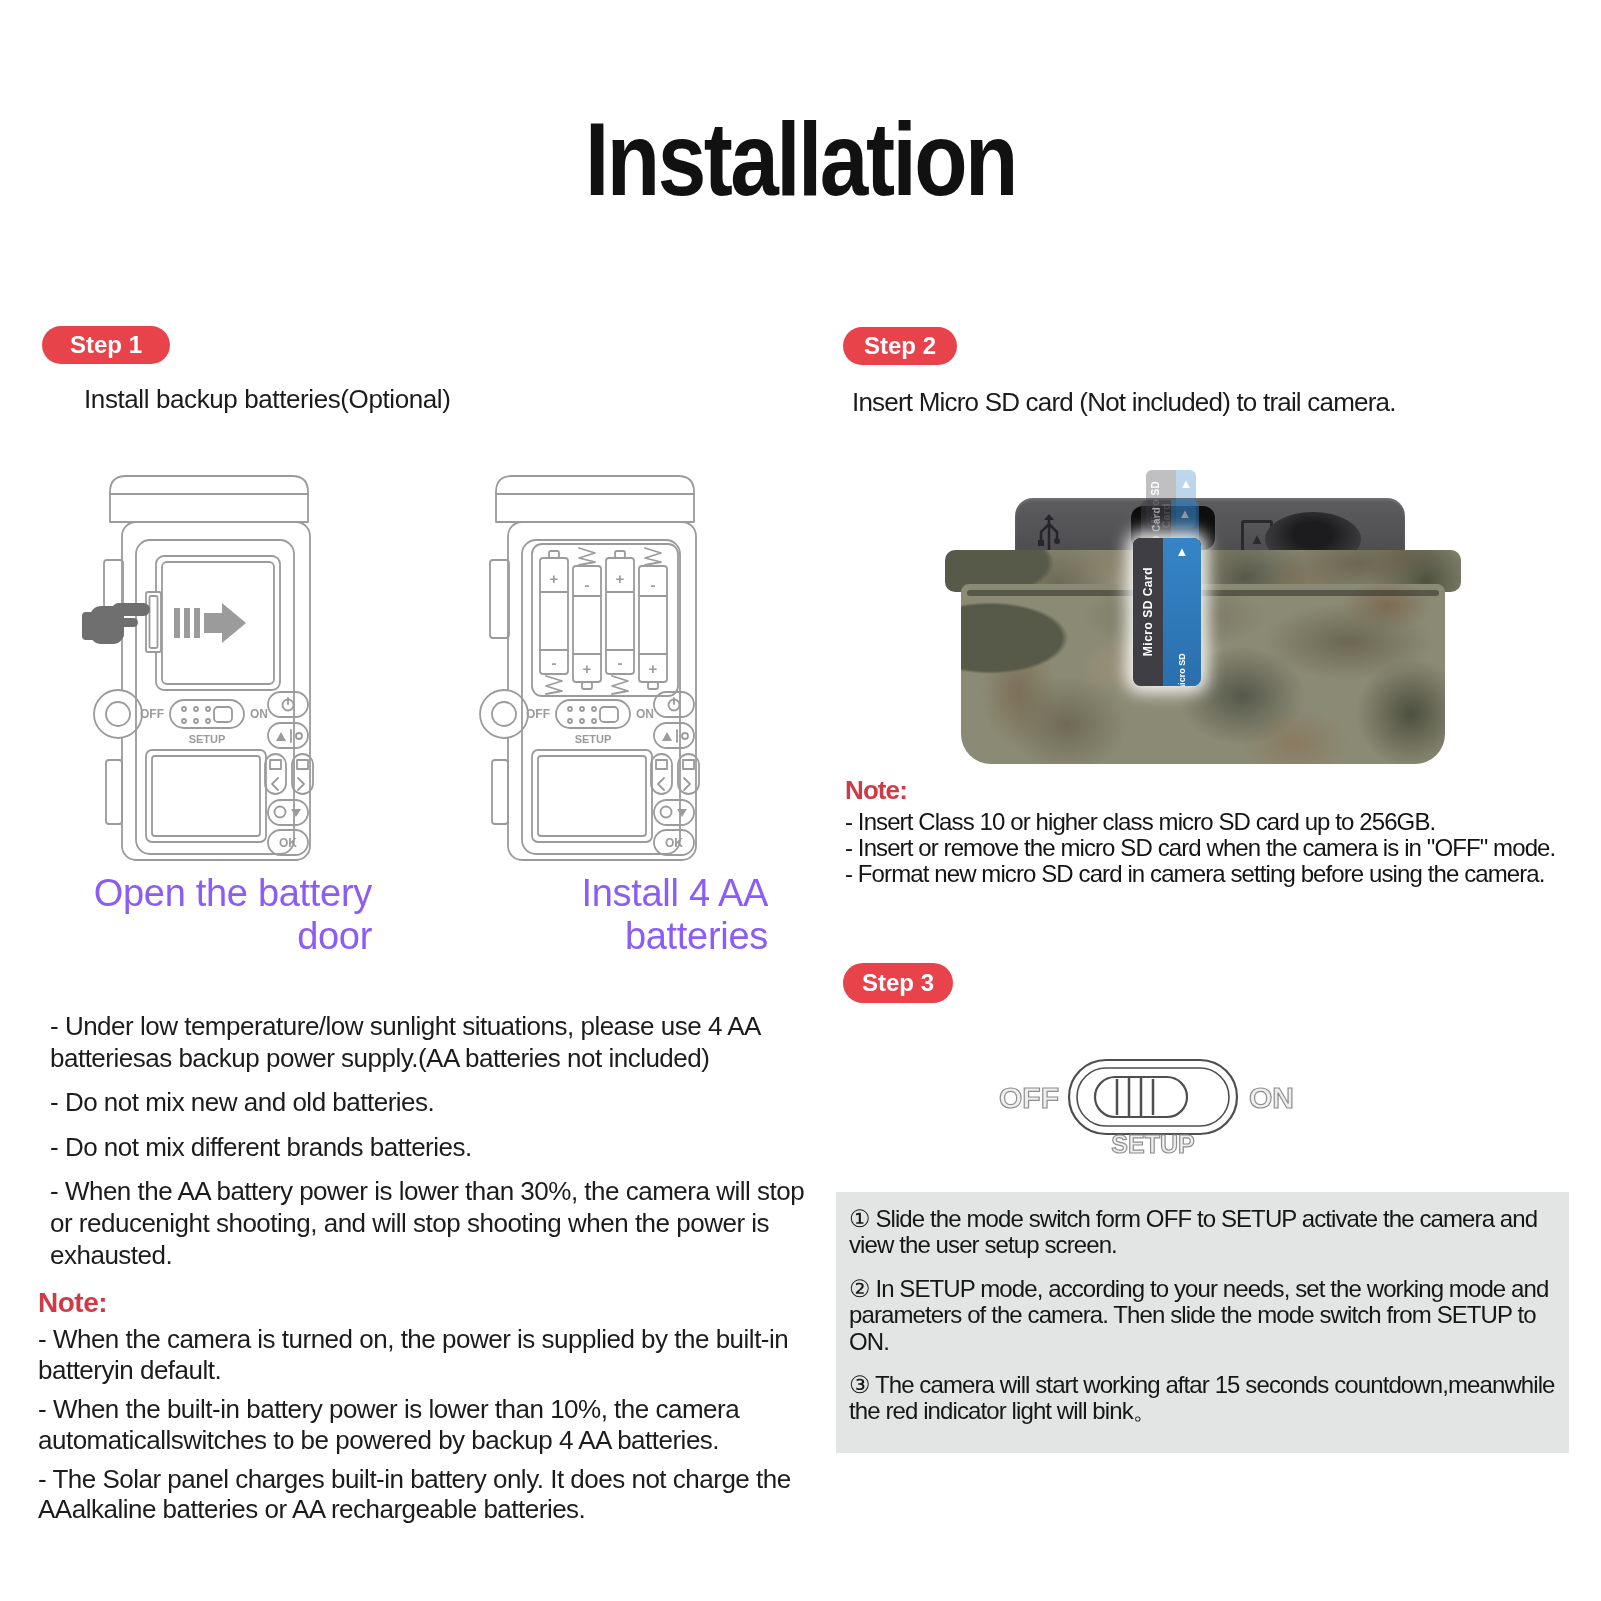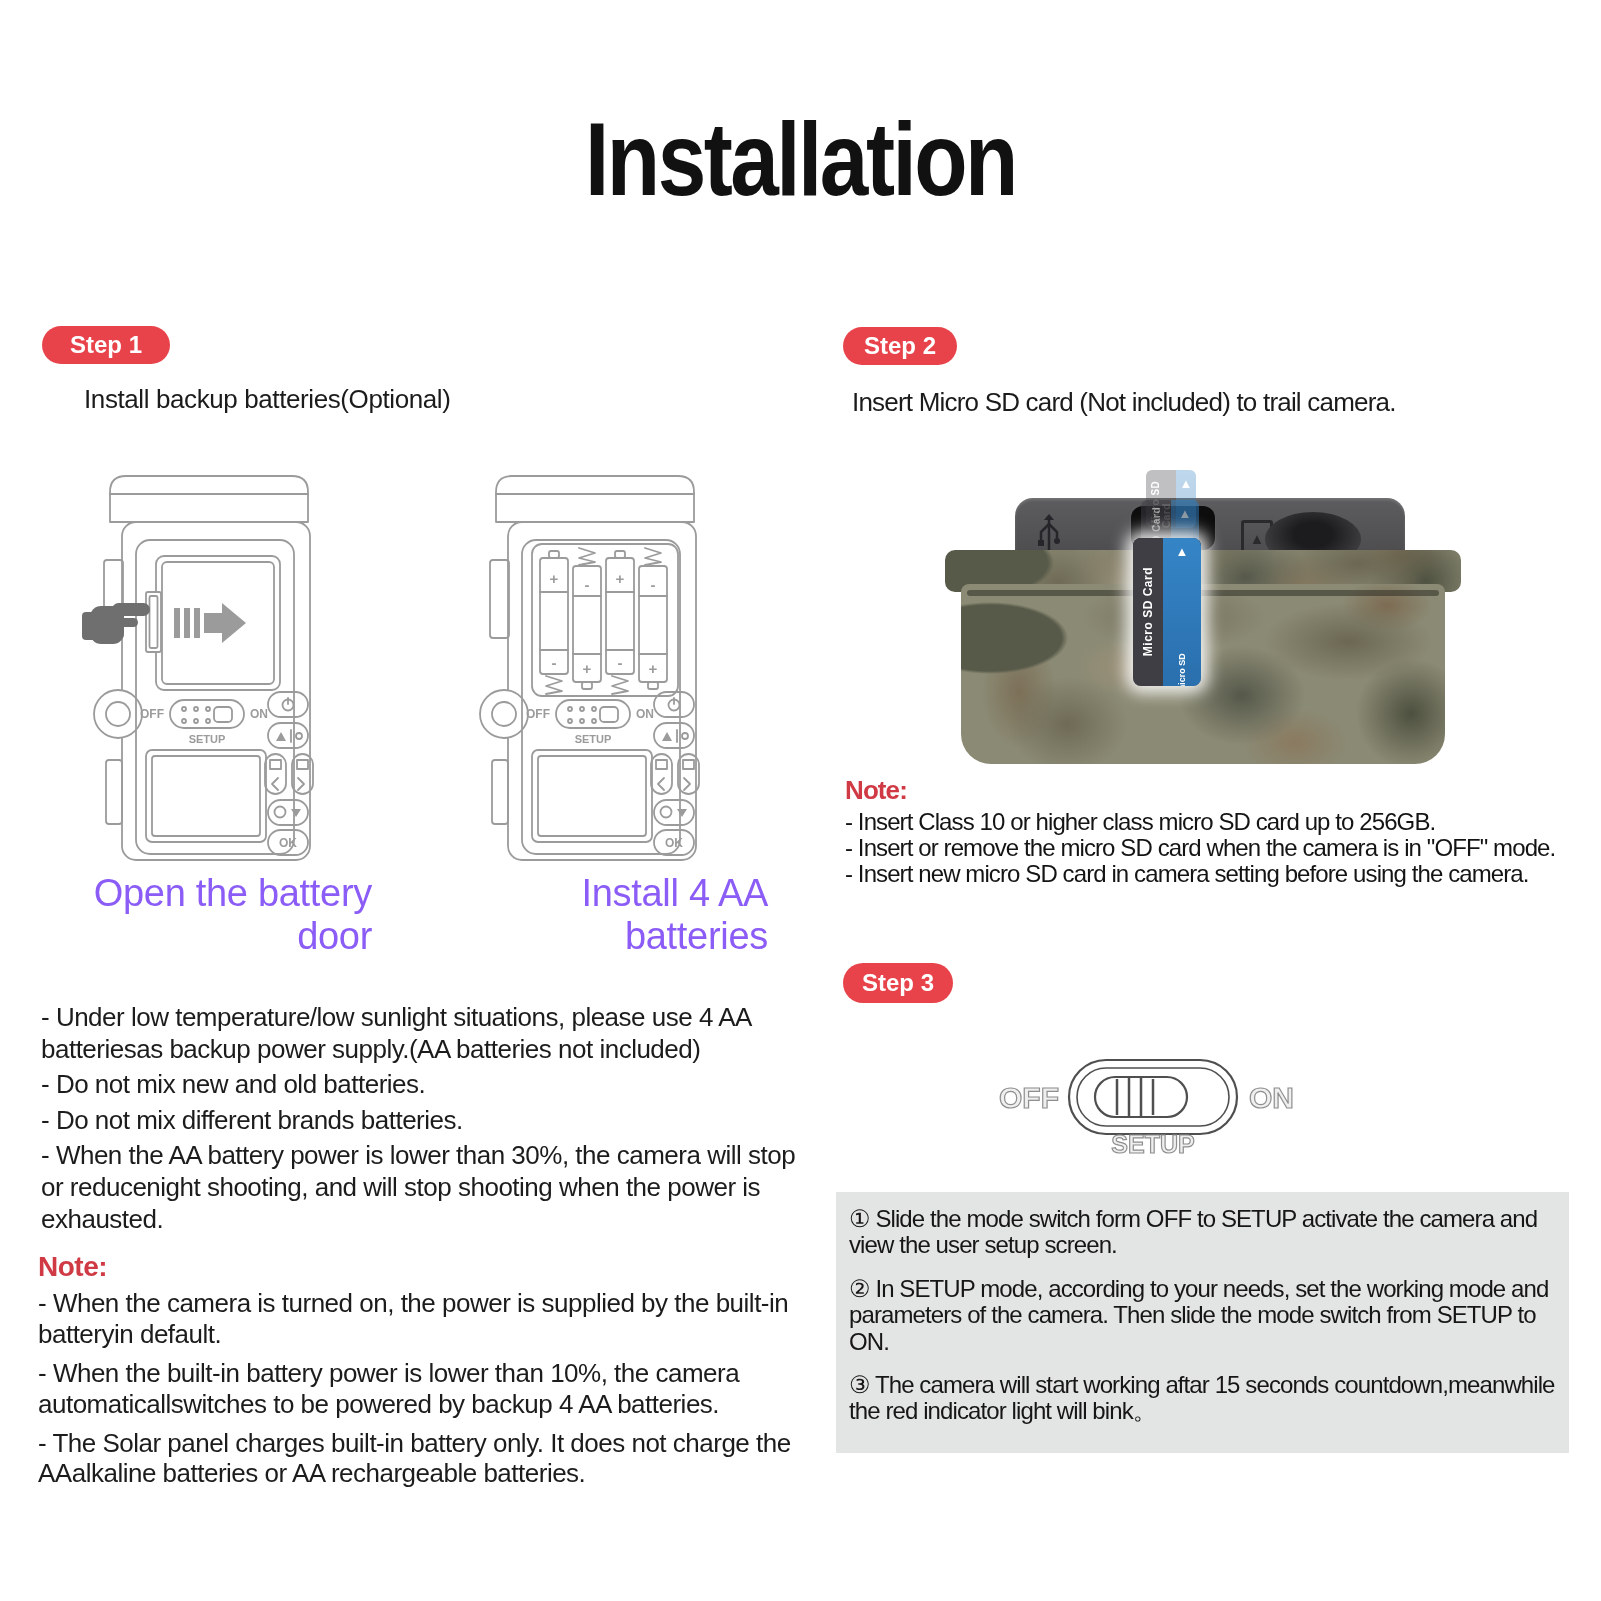--- a/index.html
+++ b/index.html
@@ -41,21 +41,21 @@
 
   .diagram{width:290px;height:405px;}
   .d1{left:62px;top:462px;}
   .d2{left:448px;top:462px;}
   .caption{font-size:38px;letter-spacing:-0.3px;color:#8b5cf6;text-align:right;}
   .cap1{left:22px;top:872px;width:350px;}
   .cap2{left:438px;top:872px;width:330px;}
 
   
   .left-block{left:38px;top:998px;width:782px;font-size:26px;line-height:1.24;letter-spacing:-0.5px;color:#1c1c1c;}
-  .left-block p{margin:3px;}
+  .left-block p{margin:12px;}
   .note-h{color:#d03a44;font-weight:700;font-size:28px;margin:14px 0 4px 0 !important;}
   .left-block .nb{margin:0 0 9px 0;line-height:1.17;}
 
   
   .photo{left:945px;top:462px;width:520px;height:305px;}
   .panel{
     position:absolute;left:70px;top:36px;width:390px;height:140px;border-radius:18px;
     background:linear-gradient(180deg,#5d5d5f 0%,#47474a 55%,#3d3d40 100%);
     box-shadow:inset 0 2px 3px rgba(255,255,255,.15);
   }
@@ -338,21 +338,21 @@
         <div class="sd-arrow">▲</div>
         <div class="sd-logo">micro SD</div>
       </div>
     </div>
   </div>
 
   <div class="abs note2">
     <p class="nh">Note:</p>
     <p>- Insert Class 10 or higher class micro SD card up to 256GB.</p>
     <p>- Insert or remove the micro SD card when the camera is in "OFF" mode.</p>
-    <p>- Insert new micro SD card in camera setting before using the camera.</p>
+    <p>- Format new micro SD card in camera setting before using the camera.</p>
   </div>
 
   <div class="abs badge b3">Step 3</div>
 
   <svg class="abs switch-svg" viewBox="0 0 330 135">
     <text class="outline-lbl" x="64" y="86" text-anchor="end">OFF</text>
     <g stroke="#4f4f4f" fill="none">
       <rect x="74" y="38" width="168" height="74" rx="37" stroke-width="2.2"></rect>
       <rect x="82" y="46" width="152" height="58" rx="29" stroke-width="1.6"></rect>
       <rect x="100" y="55" width="92" height="40" rx="20" stroke-width="2.2"></rect>

